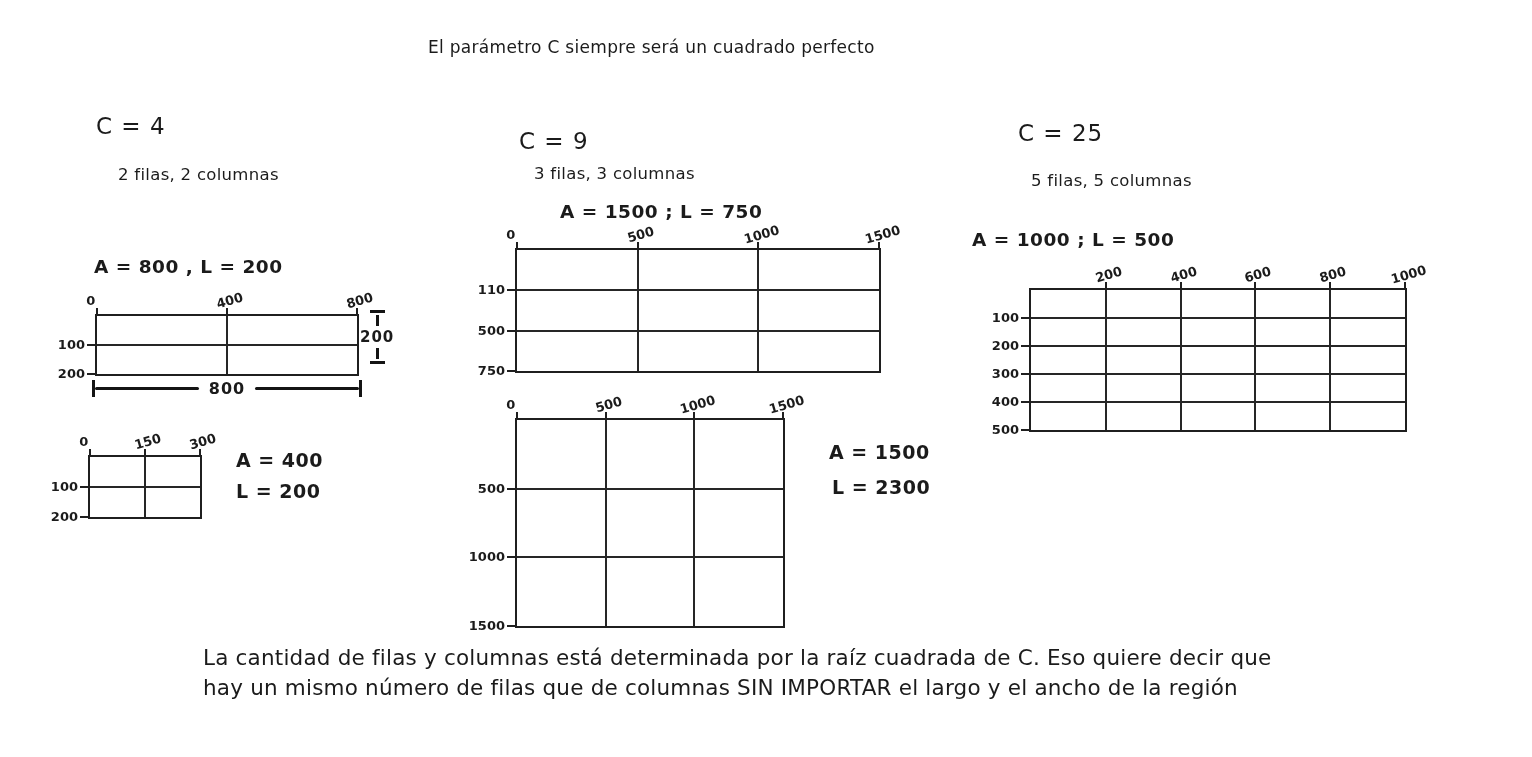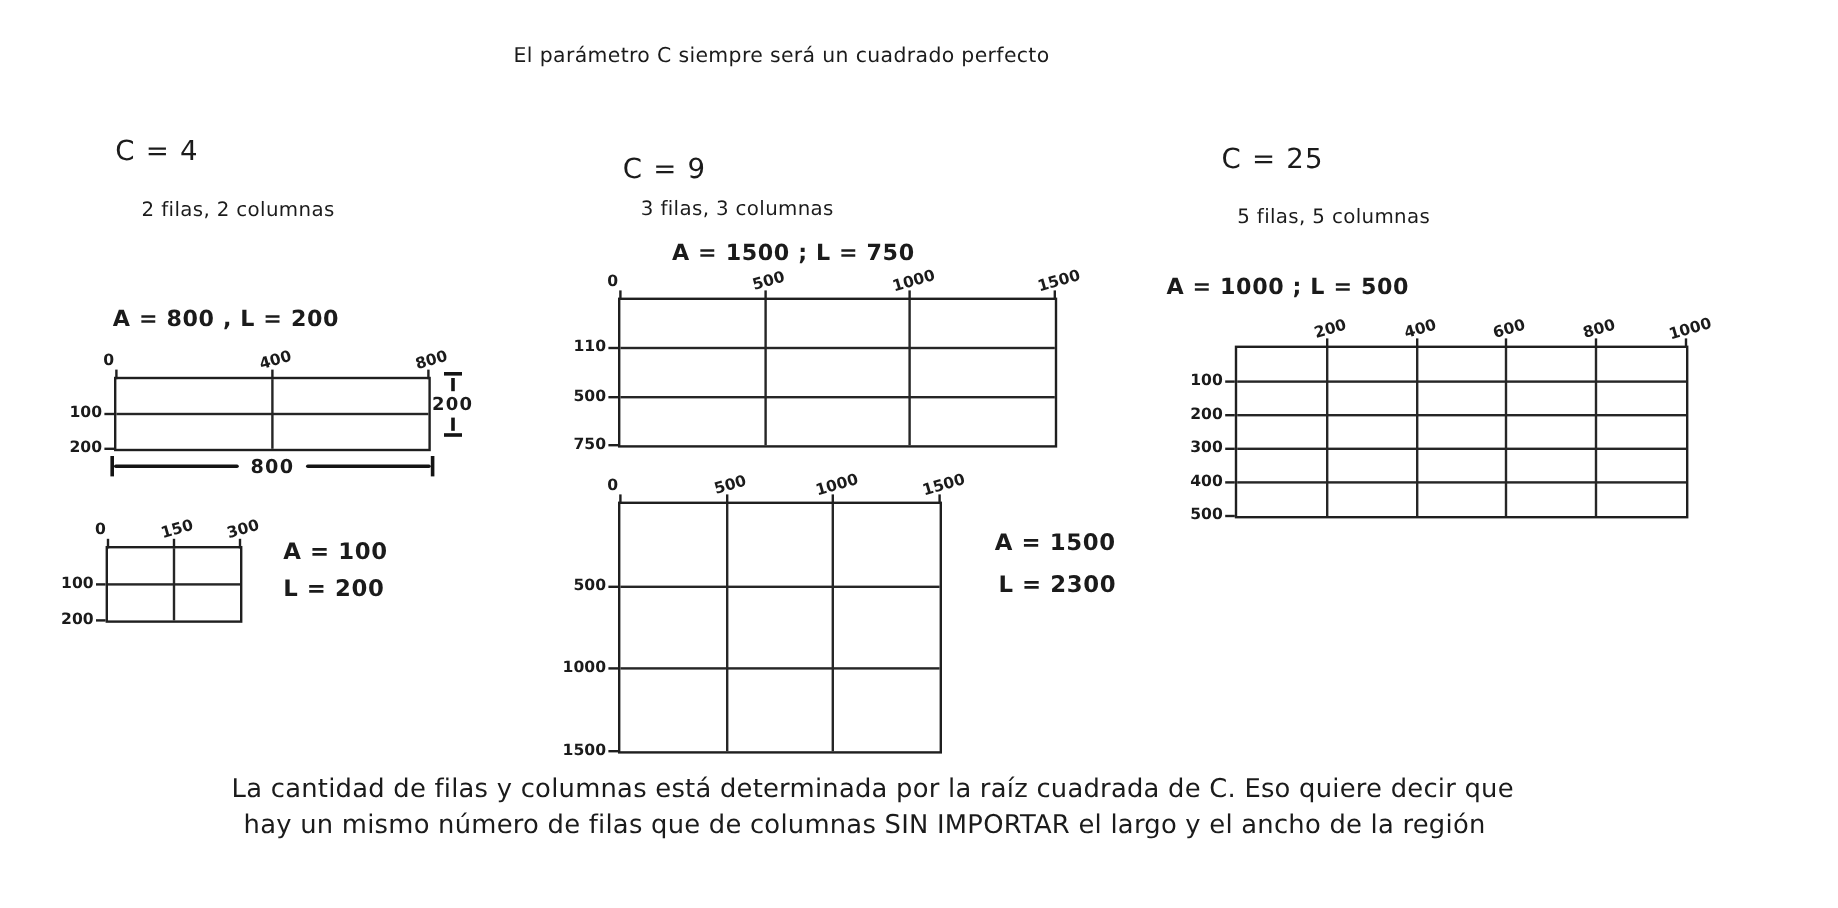--- a/index.html
+++ b/index.html
@@ -87,21 +87,21 @@
     <div class="xmark" style="left: 0%;"></div>
     <div class="xtick rot" style="left: 50%;">150</div>
     <div class="xmark" style="left: 50%;"></div>
     <div class="xtick rot" style="left: 100%;">300</div>
     <div class="xmark" style="left: 100%;"></div>
     <div class="ytick" style="top: 50%;">100</div>
     <div class="ymark" style="top: 50%;"></div>
     <div class="ytick" style="top: 100%;">200</div>
     <div class="ymark" style="top: 100%;"></div>
   </div>
-<div class="abs sidelabel" style="left:236px;top:449px;">A = 100</div>
+<div class="abs sidelabel" style="left:236px;top:449px;">A = 400</div>
 <div class="abs sidelabel" style="left:236px;top:480px;">L = 200</div>
 
 <div class="abs clabel" style="left:519px;top:128px;">C = 9</div>
 <div class="abs rclabel" style="left:534px;top:164px;">3 filas, 3 columnas</div>
 <div class="abs allabel" style="left:560px;top:201px;">A = 1500 ;   L = 750</div>
 
 <div class="grid" style="left:515px;top:248px;width:362px;height:121px;">
     <div class="gline v" style="left: 33.3333%;"></div>
     <div class="gline v" style="left: 66.6667%;"></div>
     <div class="gline h" style="top: 33.3333%;"></div>
@@ -173,14 +173,14 @@
     <div class="ytick" style="top: 40%;">200</div>
     <div class="ymark" style="top: 40%;"></div>
     <div class="ytick" style="top: 60%;">300</div>
     <div class="ymark" style="top: 60%;"></div>
     <div class="ytick" style="top: 80%;">400</div>
     <div class="ymark" style="top: 80%;"></div>
     <div class="ytick" style="top: 100%;">500</div>
     <div class="ymark" style="top: 100%;"></div>
   </div>
 
-<div class="abs footer-line" style="left:193px;top:645px;">La cantidad de filas y columnas está determinada por la raíz cuadrada de C. Eso quiere decir que</div>
+<div class="abs footer-line" style="left:203px;top:645px;">La cantidad de filas y columnas está determinada por la raíz cuadrada de C. Eso quiere decir que</div>
 <div class="abs footer-line" style="left:203px;top:675px;">hay un mismo número de filas que de columnas SIN IMPORTAR el largo y el ancho de la región</div>
 
 </body></html>

